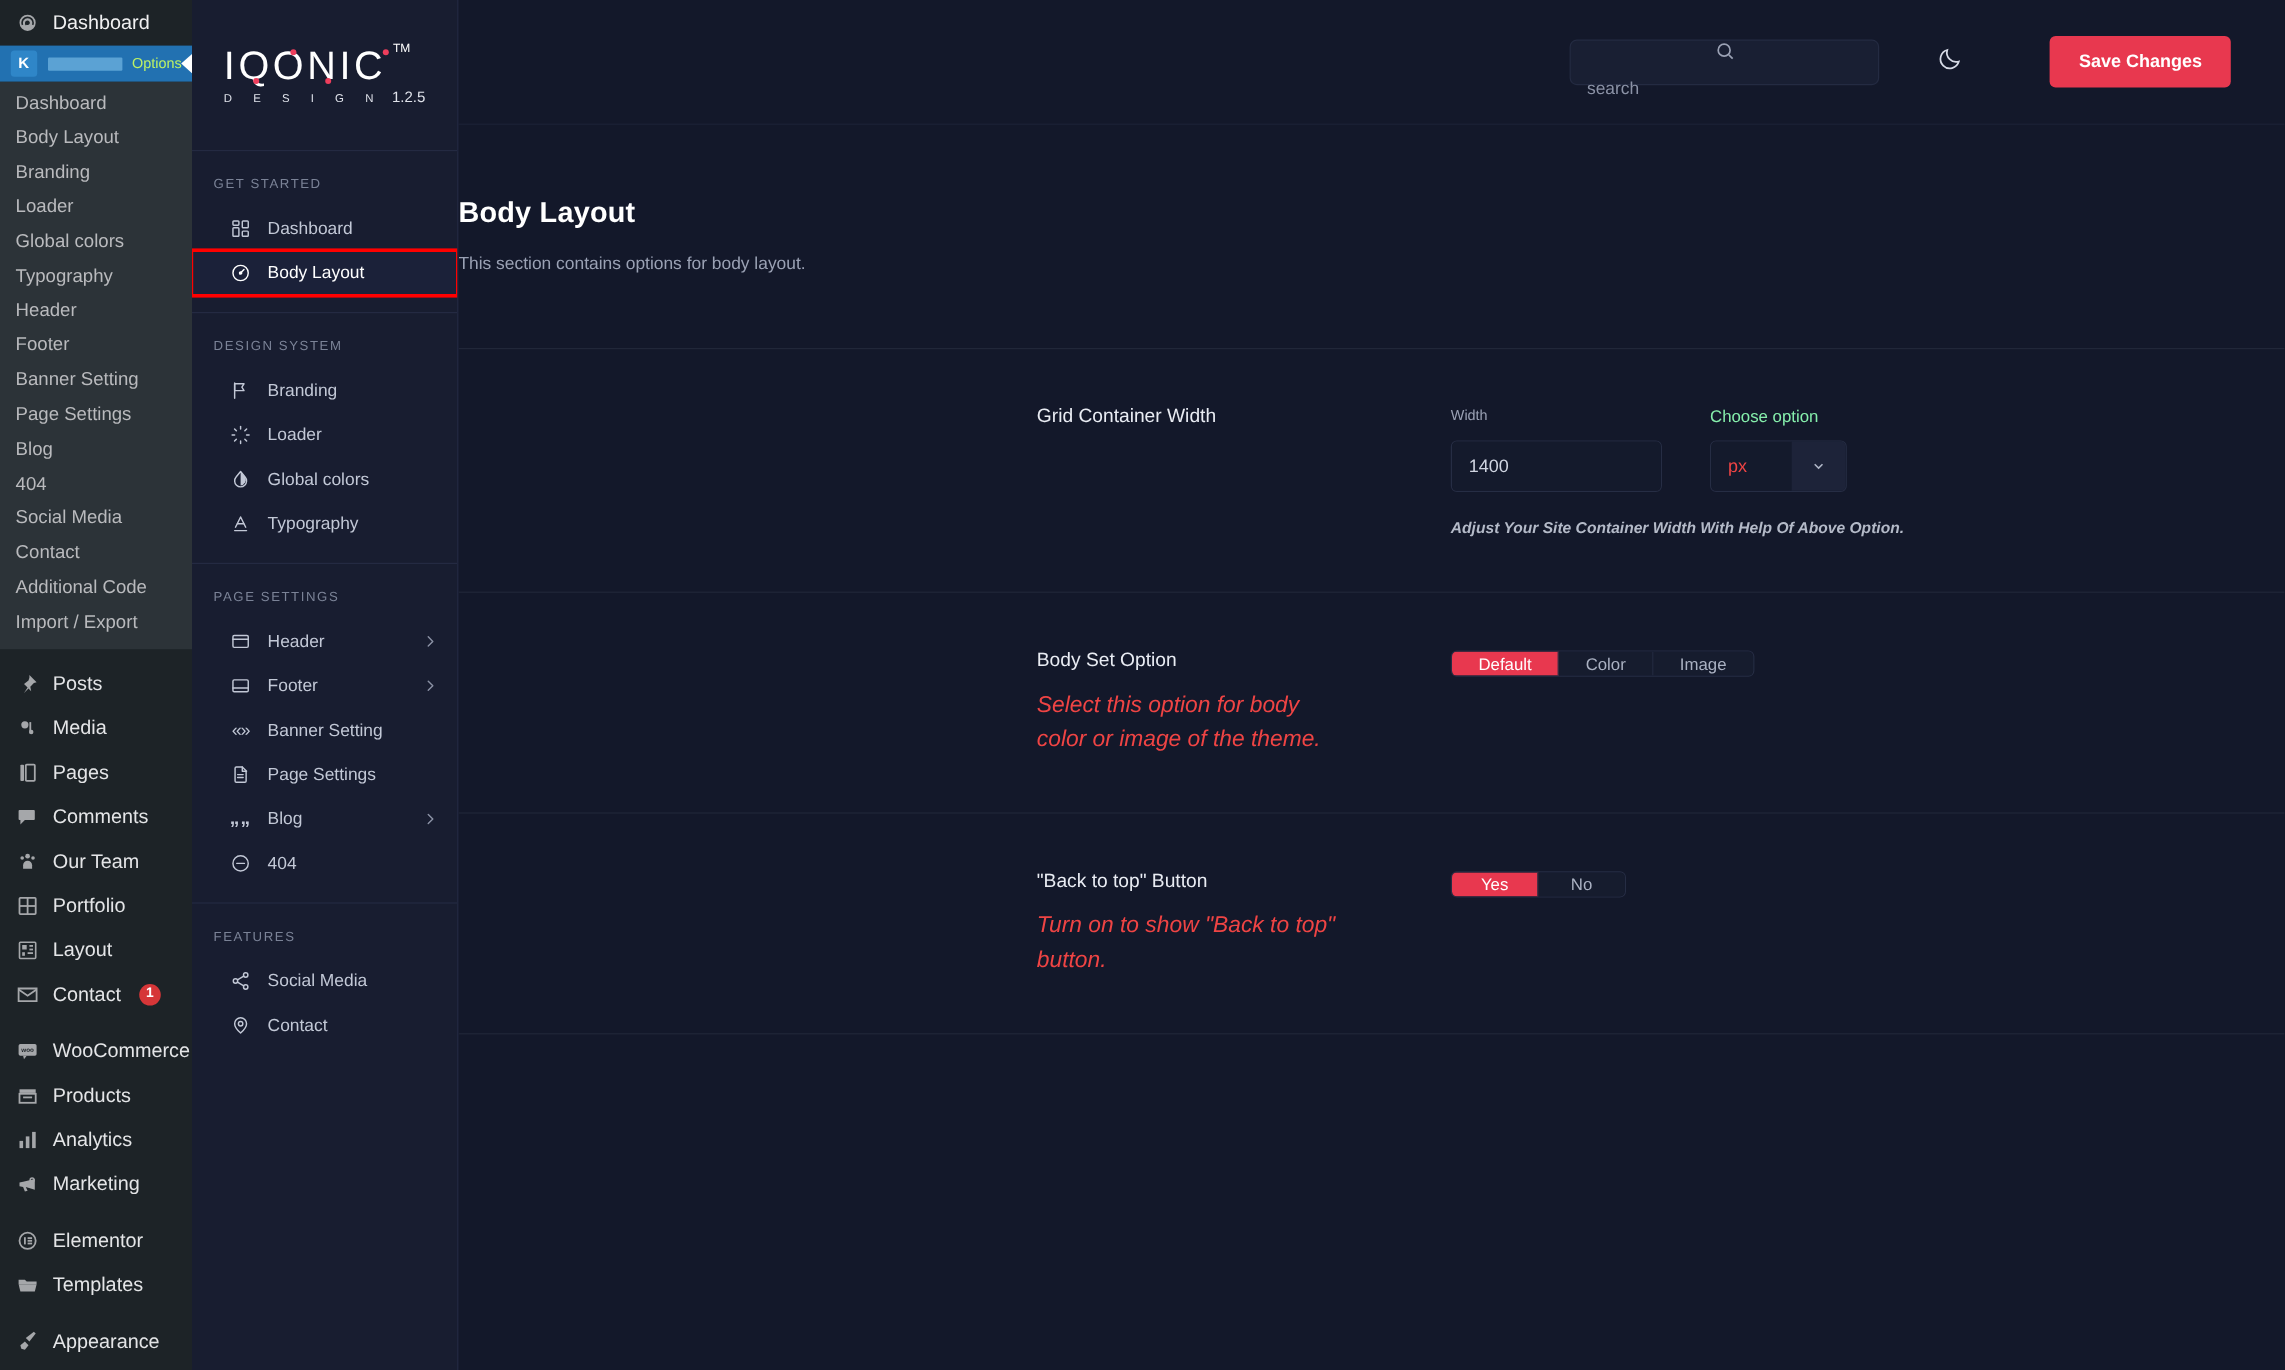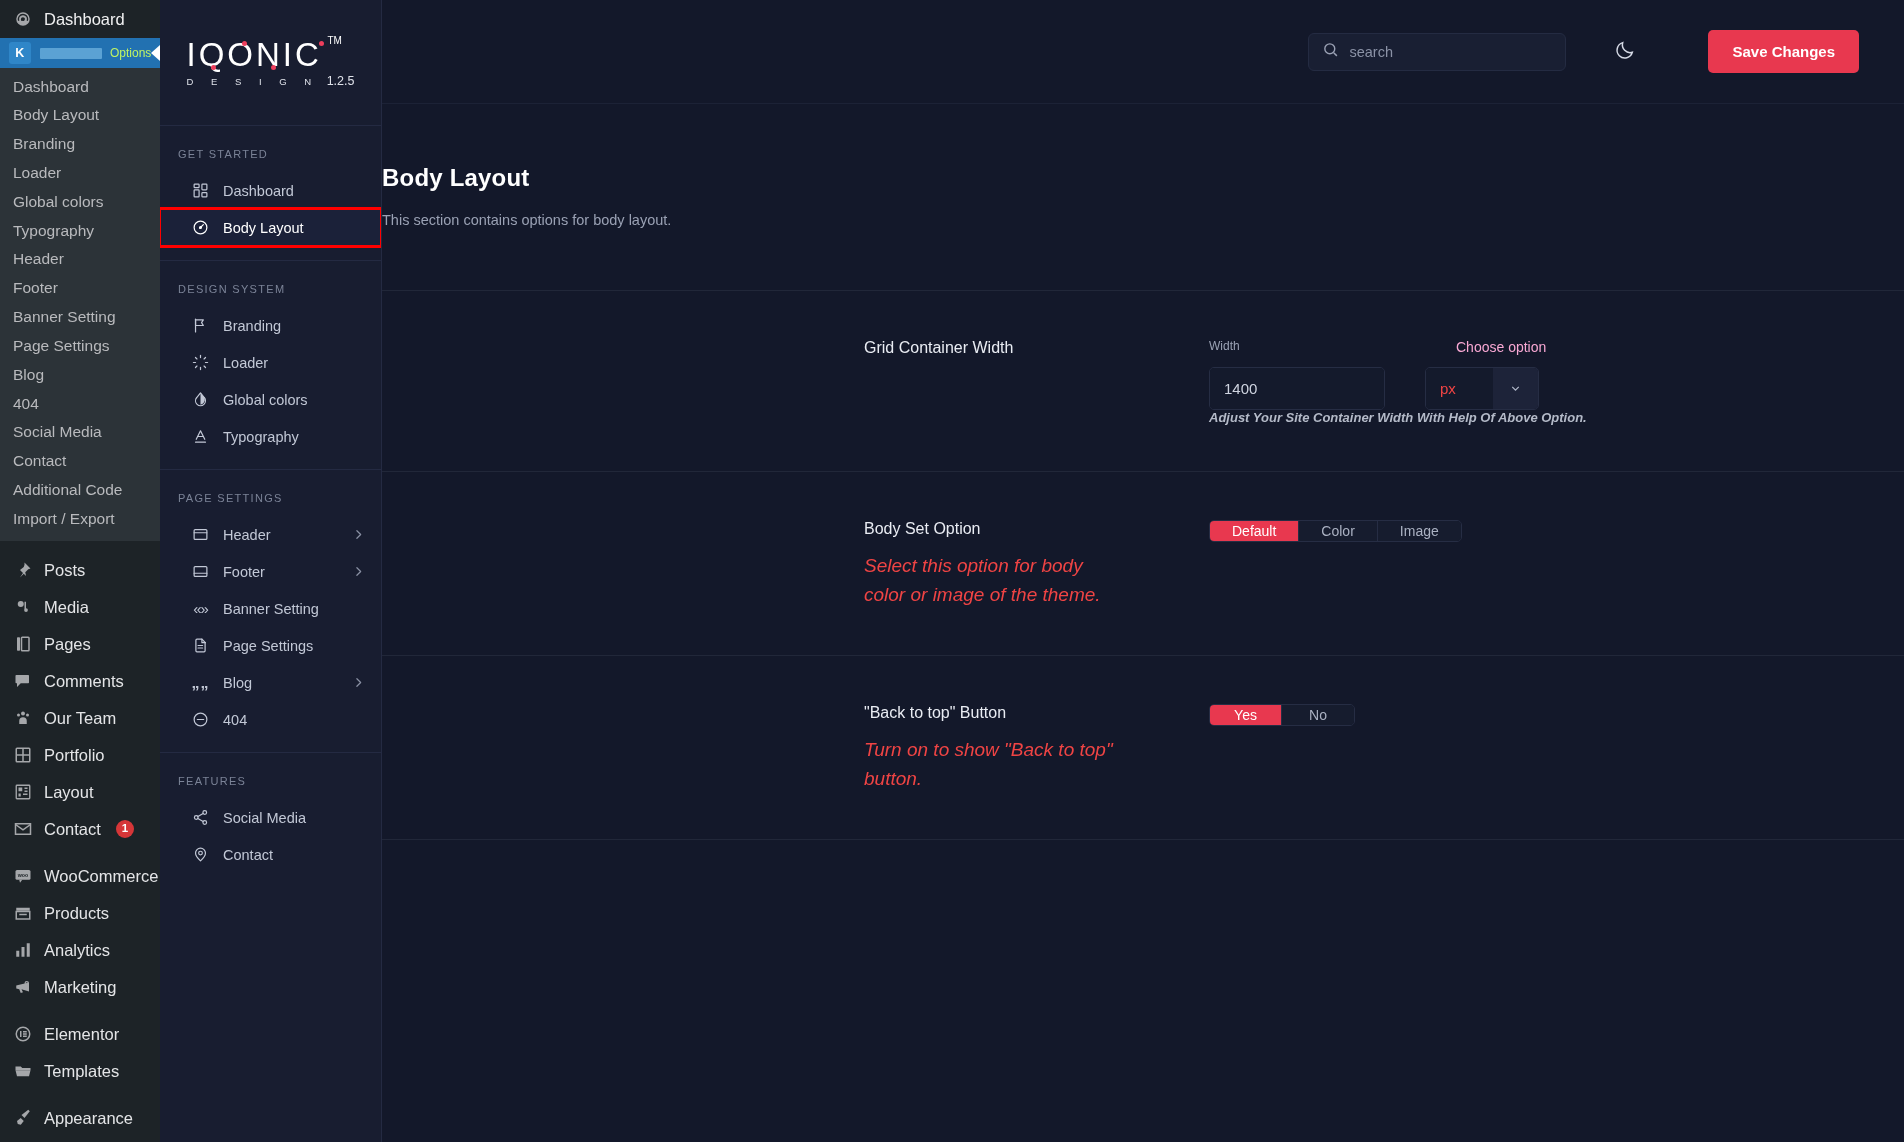--- a/index.html
+++ b/index.html
@@ -104,21 +104,21 @@
 
   
   .main{ flex:1; height:1142px; background:#13182a; display:flex; flex-direction:column; overflow:hidden; }
   .topbar{
     height:104px; display:flex; align-items:center; justify-content:flex-end;
     padding:0 45px 0 0; gap:0; border-bottom:1px solid #1c2236;
     background:#13182a;
   }
   .search-box{
     width:258px;height:38px;background:#191f33;border:1px solid #242b42;border-radius:6px;
-    display:flex;align-items:center;gap:10px;padding:0 13px;
+    display:flex;align-items:center;gap:10px;padding:0 13px;flex-direction:column;
   }
   .search-box input{
     background:transparent;border:none;outline:none;color:#cfd4e0;font-size:14.5px;
     font-family:"Liberation Sans",sans-serif; width:100%;
   }
   .search-box input::placeholder{ color:#8b92a6; }
   .moon-btn{ width:62px;display:flex;align-items:center;justify-content:center;cursor:pointer;color:#d6dae6;margin-left:28px;}
   .save-btn{
     background:#e8384f; color:#fff; border:none; border-radius:5px;
     height:43px; padding:0 24px; font-size:15px; font-weight:bold; cursor:pointer;
@@ -136,37 +136,37 @@
     display:flex; padding:48px 56px 46px 482px;
     border-bottom:1px solid #212739; align-items:flex-start;
   }
   .sec-left{ width:345px; flex:0 0 345px; padding-right:20px; }
   .sec-label{ font-size:16px; color:#e9ecf3; }
   .sec-help{ font-size:19px; color:#ef4444; font-style:italic; margin-top:14px; line-height:1.5; max-width:250px; }
   .sec-right{ flex:1; }
 
   .field-labels{ display:flex; gap:40px; margin-bottom:12px; }
   .fl1{ width:176px; font-size:12px; color:#9aa1b4; }
-  .fl2{ width:114px; font-size:14px; color:#f9a8d4;margin-left:31px; }
+  .fl2{ width:114px; font-size:14px; color:#86efac; }
   .inputs-row{ display:flex; gap:40px; align-items:center; }
   .num-group{ display:flex; width:176px; height:43px; border-radius:5px; overflow:hidden; border:1px solid #262d44; }
   .num-group input{
     flex:1; background:#141a2c; border:none; outline:none; color:#cfd4e0;
     font-size:15px; padding:0 14px; font-family:"Liberation Sans",sans-serif;
   }
   .sel-group{ display:flex; width:114px; height:43px; border-radius:5px; overflow:hidden; border:1px solid #262d44; }
   .sel-group .sel-val{
     flex:1; background:#141a2c; display:flex; align-items:center; color:#ef4444;
     font-size:15px; padding:0 14px;
   }
   .sel-group .sel-arrow{
     width:45px; background:#1d2339; display:flex; align-items:center; justify-content:center;
     color:#aeb5c6; cursor:pointer;
   }
-  .note{ font-size:13px; color:#b4bac8; font-style:italic; font-weight:bold; }
+  .note{ font-size:13px; color:#b4bac8; font-style:italic; font-weight:bold; margin-top:22px; }
 
   .btn-group{ display:inline-flex; border-radius:5px; overflow:hidden; border:1px solid #262d44; }
   .btn-group .seg{
     padding:0 22px; height:20px; display:flex; align-items:center; justify-content:center;
     font-size:14px; color:#aab1c2; background:#161c2e; cursor:pointer;
     border-right:1px solid #262d44; min-width:72px;
   }
   .btn-group .seg:last-child{ border-right:none; }
   .btn-group .seg.on{ background:#e8384f; color:#fff; }
 

